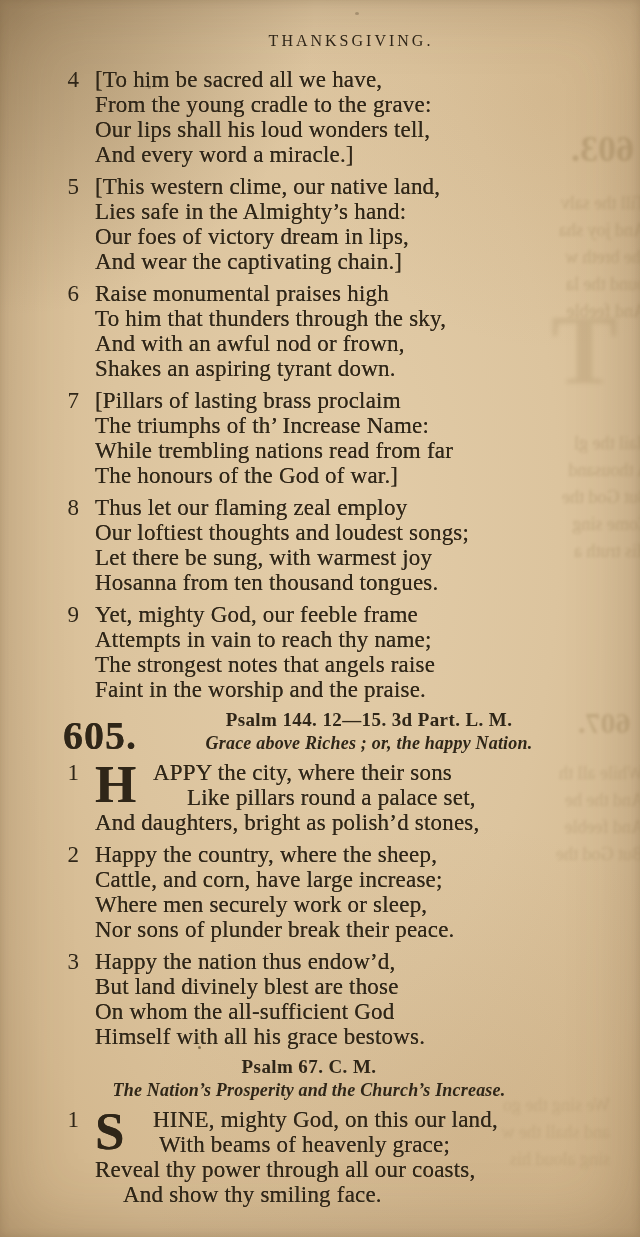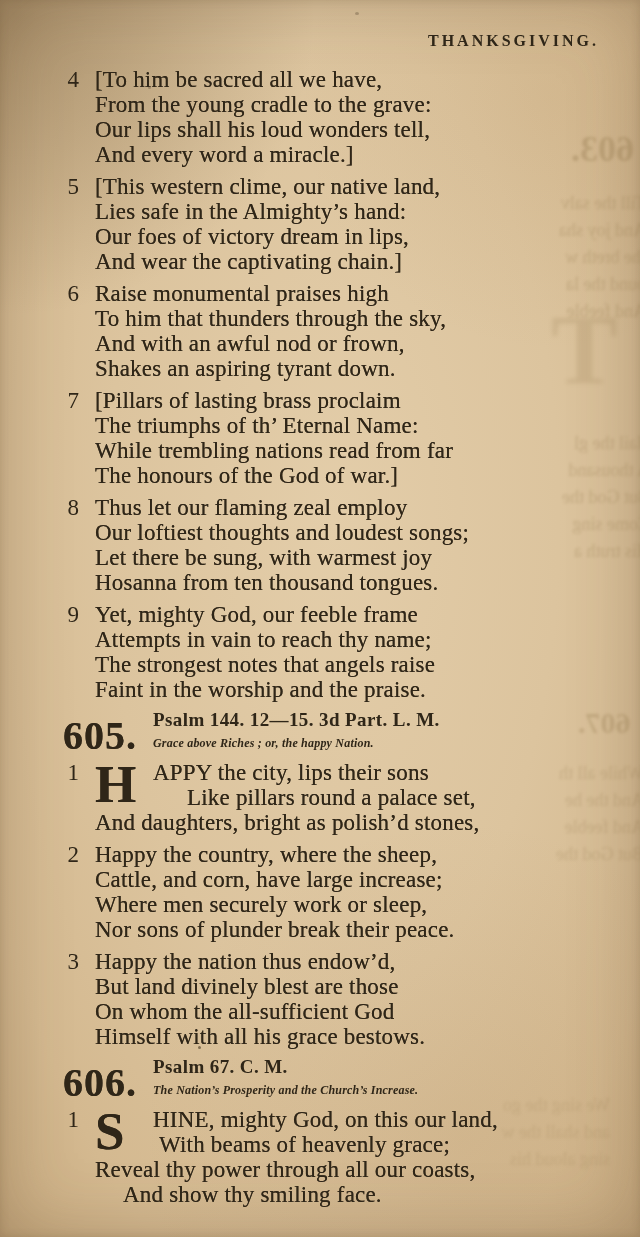--- a/index.html
+++ b/index.html
@@ -36,24 +36,24 @@
   .g-big{top:292px;right:22px;font-size:100px;font-weight:bold;opacity:.18;filter:blur(2px);}
   .g-bottom{top:1092px;left:350px;width:260px;opacity:.20;}
   .speck{position:absolute;background:rgba(60,45,25,.55);border-radius:50%;z-index:3;}
   .sp1{width:3px;height:3px;left:198px;top:1046px;}
   .sp2{width:4px;height:3px;left:355px;top:12px;opacity:.5;}
   .sp3{width:3px;height:3px;left:148px;top:86px;opacity:.5;}
   
   .content{position:absolute;left:33px;top:0;width:566px;z-index:2;}
   .running-head{
     margin-top:32px;
-    text-align:right;
+    text-align:center;
     padding-left:70px;
     font-size:16px;
-    font-weight:bold;
+    font-weight:normal;
     letter-spacing:3px;
   }
   .verses{margin-top:17px;}
   .verse{display:flex;margin-bottom:7px;}
   .vnum{
     width:46px;flex:0 0 46px;
     text-align:right;
     font-size:23px;line-height:25px;
   }
   .vlines{position:relative;margin-left:16px;flex:1;}
@@ -74,23 +74,23 @@
   .dc-line2-cm{padding-left:64px;}
   .ind-cm{padding-left:28px;}
   .hymn-head{display:flex;align-items:flex-end;margin:7px 0 5px;}
   .hymn-num{
     flex:0 0 120px;width:120px;
     padding-left:30px;box-sizing:border-box;
     font-size:40px;line-height:38px;
     font-weight:bold;letter-spacing:1px;
     text-shadow:0 0 .6px rgba(47,38,24,.9);
   }
-  .hymn-meta{flex:1;text-align:left;padding-right:14px;}
+  .hymn-meta{flex:1;text-align:center;padding-right:14px;}
   .hymn-meter{font-size:19px;line-height:22px;font-weight:bold;letter-spacing:.4px;}
-  .hymn-subtitle{font-size:12px;line-height:24px;font-weight:bold;font-style:italic;letter-spacing:.2px;}
+  .hymn-subtitle{font-size:18px;line-height:24px;font-weight:bold;font-style:italic;letter-spacing:.2px;}
 </style>
 </head>
 <body>
 
 <div class="page">
 
   <div class="ghost g-num-top">603.</div>
   <div class="ghost g-big">T</div>
   <div class="ghost g-col-a">
     <div class="g-line">Till the salv</div>
@@ -155,21 +155,21 @@
           <div class="vline">To him that thunders through the sky,</div>
           <div class="vline">And with an awful nod or frown,</div>
           <div class="vline">Shakes an aspiring tyrant down.</div>
         </div>
       </div>
 
       <div class="verse">
         <div class="vnum">7</div>
         <div class="vlines">
           <div class="vline">[Pillars of lasting brass proclaim</div>
-          <div class="vline">The triumphs of th’ Eternal Name:</div>
+          <div class="vline">The triumphs of th’ Increase Name:</div>
           <div class="vline">While trembling nations read from far</div>
           <div class="vline">The honours of the God of war.]</div>
         </div>
       </div>
 
       <div class="verse">
         <div class="vnum">8</div>
         <div class="vlines">
           <div class="vline">Thus let our flaming zeal employ</div>
           <div class="vline">Our loftiest thoughts and loudest songs;</div>
@@ -193,21 +193,21 @@
         <div class="hymn-meta">
           <div class="hymn-meter">Psalm 144. 12—15. 3d Part. L. M.</div>
           <div class="hymn-subtitle">Grace above Riches ; or, the happy Nation.</div>
         </div>
       </div>
 
       <div class="verse">
         <div class="vnum">1</div>
         <div class="vlines">
           <span class="dropcap">H</span>
-          <div class="vline dc-line1">APPY the city, lips their sons</div>
+          <div class="vline dc-line1">APPY the city, where their sons</div>
           <div class="vline dc-line2-lm">Like pillars round a palace set,</div>
           <div class="vline">And daughters, bright as polish’d stones,</div>
         </div>
       </div>
 
       <div class="verse">
         <div class="vnum">2</div>
         <div class="vlines">
           <div class="vline">Happy the country, where the sheep,</div>
           <div class="vline">Cattle, and corn, have large increase;</div>
@@ -220,21 +220,20 @@
         <div class="vnum">3</div>
         <div class="vlines">
           <div class="vline">Happy the nation thus endow’d,</div>
           <div class="vline">But land divinely blest are those</div>
           <div class="vline">On whom the all-sufficient God</div>
           <div class="vline">Himself with all his grace bestows.</div>
         </div>
       </div>
 
       <div class="hymn-head">
-        <div class="hymn-num">606.</div>
         <div class="hymn-meta">
           <div class="hymn-meter">Psalm 67. C. M.</div>
           <div class="hymn-subtitle">The Nation’s Prosperity and the Church’s Increase.</div>
         </div>
       </div>
 
       <div class="verse">
         <div class="vnum">1</div>
         <div class="vlines">
           <span class="dropcap">S</span>

